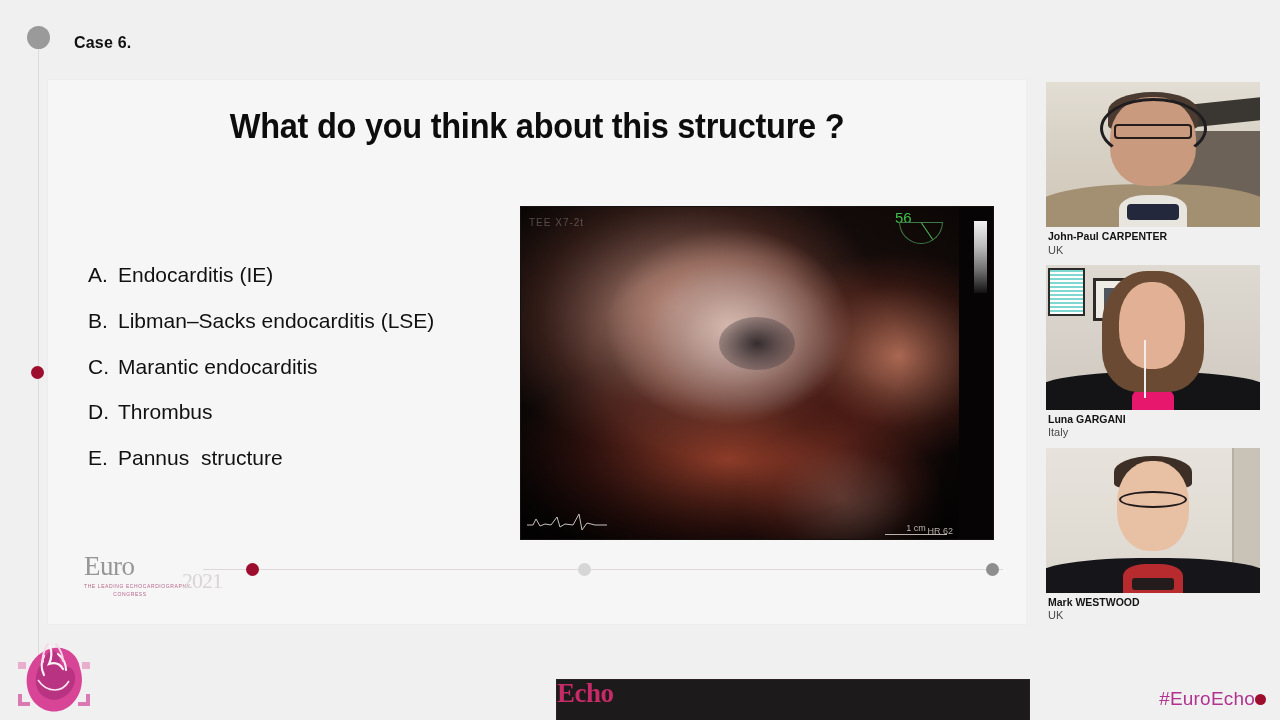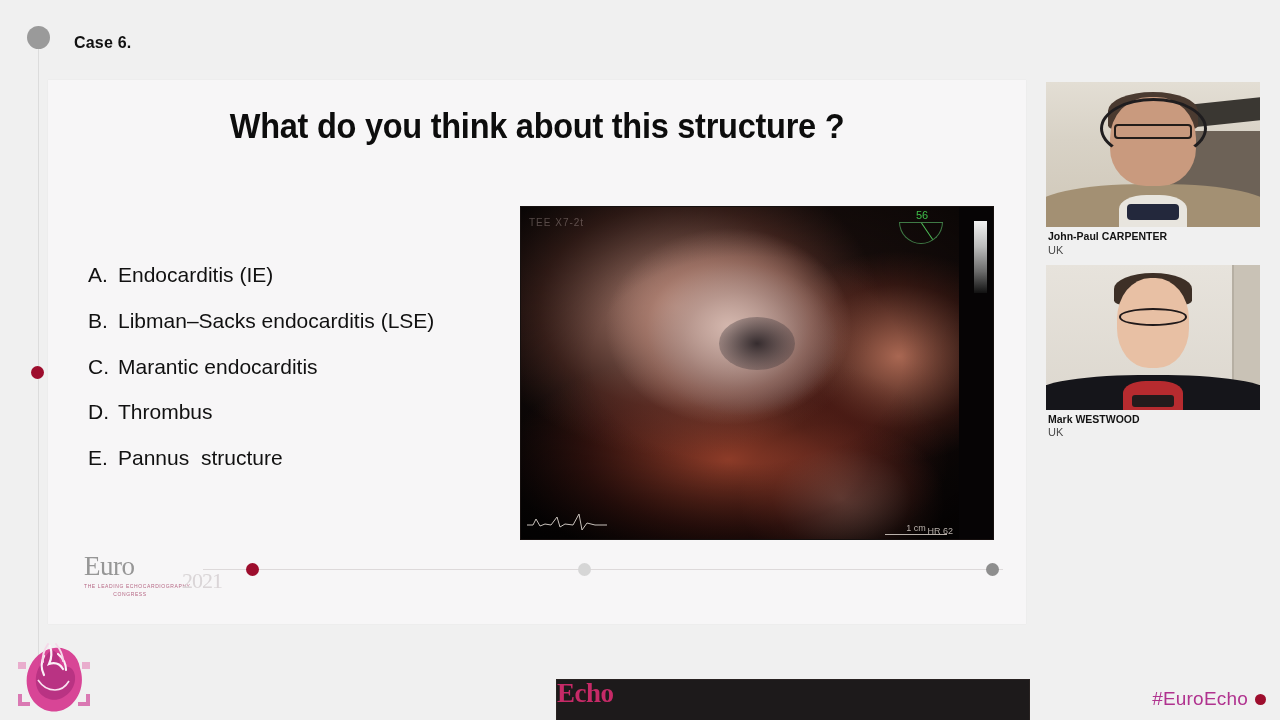--- a/index.html
+++ b/index.html
@@ -176,23 +176,22 @@
     left: 26px; top: 10px;
     width: 1px; height: 20px;
     background: #4fbf58;
     transform-origin: top center;
     transform: rotate(-34deg);
   }
   .echo-gauge .angle-val {
     position: absolute;
     left: 0; top: -4px;
     width: 54px;
-    text-align: center;
     color: #3fbf4a;
-    font-size: 11px;
+    font-size: 15px;
     font-family: "Liberation Sans", sans-serif;
   }
   .echo-colorbar {
     position: absolute;
     right: 6px;
     top: 14px;
     width: 13px;
     height: 72px;
     background: linear-gradient(180deg, #f2f2f2 0%, #bdbdbd 35%, #6b6b6b 70%, #111 100%);
   }
@@ -506,21 +505,20 @@
     height: 82px;
   }
 
   
   .hashtag-wrap {
     position: absolute;
     right: 14px;
     bottom: 10px;
     display: flex;
     align-items: center;
-    gap: 7px;
   }
   .hashtag {
     font-size: 19px;
     color: #b0338f;
     letter-spacing: 0.2px;
   }
   .hashtag-dot {
     width: 11px;
     height: 11px;
     border-radius: 50%;
@@ -628,20 +626,41 @@
       </div>
       <div class="tile-meta">
         <div class="tile-name">
           <span class="given">John-Paul</span>
           <span>CARPENTER</span>
         </div>
         <div class="tile-country">UK</div>
       </div>
     </div>
 
+    <div class="tile">
+      <div class="tile-video">
+        <div class="scene2">
+          <div class="window"></div>
+          <div class="frame"></div>
+          <div class="frame-art"></div>
+          <div class="blazer"></div>
+          <div class="top"></div>
+          <div class="hair"></div>
+          <div class="head"></div>
+          <div class="cord"></div>
+        </div>
+      </div>
+      <div class="tile-meta">
+        <div class="tile-name">
+          <span class="given">Luna</span>
+          <span>GARGANI</span>
+        </div>
+        <div class="tile-country">Italy</div>
+      </div>
+    </div>
 
     <div class="tile">
       <div class="tile-video">
         <div class="scene3">
           <div class="doorframe"></div>
           <div class="suit"></div>
           <div class="shirt"></div>
           <div class="hair"></div>
           <div class="head"></div>
           <div class="glasses"></div>

